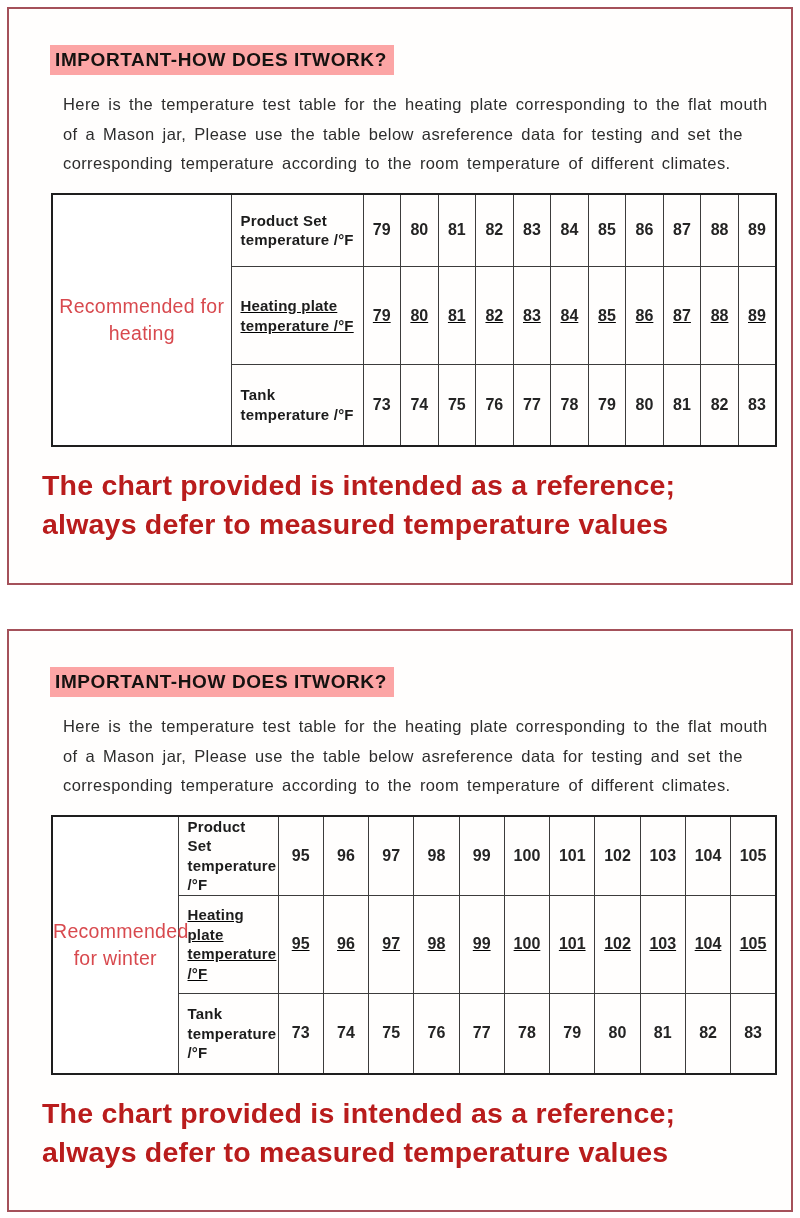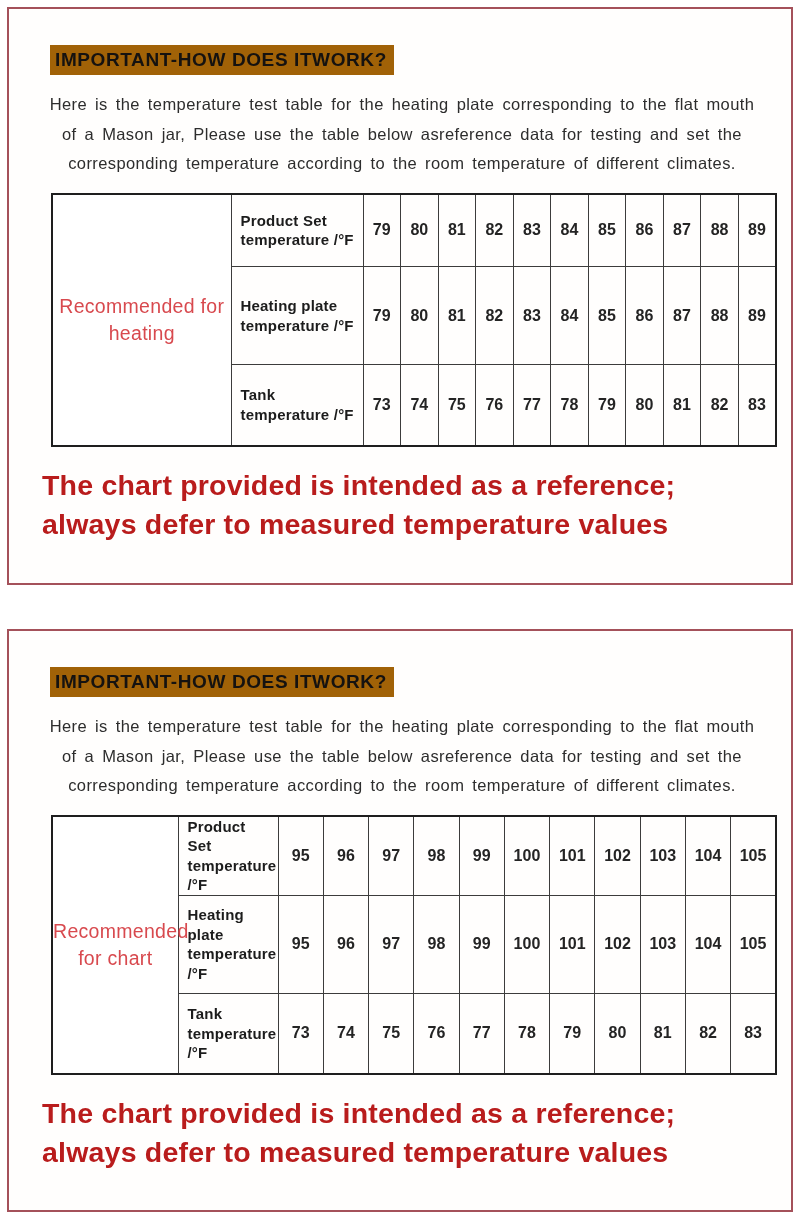--- a/index.html
+++ b/index.html
@@ -16,54 +16,53 @@
     background: #fffefd;
     margin-left: 7px;
     padding: 36px 16px 0 33px;
   }
   .panel-1 { margin-top: 7px; height: 578px; }
   .panel-2 { margin-top: 44px; height: 583px; }
 
   .heading-row { margin-left: 8px; }
   .heading {
     display: inline-block;
-    background: #a16207;
+    background: #fca5a5;
     color: #151210;
     font-size: 19px;
     font-weight: bold;
     letter-spacing: 0.6px;
     padding: 4px 7px 4px 5px;
   }
 
   .paragraph {
     margin-top: 15px;
-    margin-left: 2px;
+    margin-left: 21px;
     width: 716px;
     color: #2d2d2d;
     font-size: 16.5px;
     line-height: 29.5px;
     letter-spacing: 0.4px;
     word-spacing: 3px;
-    text-align: center;
   }
 
   table.temp-table {
     margin-top: 14px;
     margin-left: 9px;
     border-collapse: collapse;
     table-layout: fixed;
     width: 726px;
   }
   table.temp-table td {
     border: 1.5px solid #3c3c3c;
     vertical-align: middle;
   }
   table.temp-table { border: 2px solid #1e1e1e; }
   tr.row-1 { height: 73px; }
-  tr.row-2 { height: 98px; }
+  tr.row-2 { height: 98px; text-decoration: underline; }
   tr.row-3 { height: 81px; }
 
   td.rec {
     text-align: center;
     color: #d8494e;
     font-size: 19.5px;
     line-height: 27px;
     letter-spacing: 0.3px;
     background: #ffffff;
   }
@@ -173,21 +172,21 @@
   </div>
   <p class="paragraph">Here is the temperature test table for the heating plate corresponding to the flat mouth of a Mason jar, Please use the table below asreference data for testing and set the corresponding temperature according to the room temperature of different climates.</p>
 
   <table class="temp-table">
     <colgroup>
         <col class="c-rec">
         <col class="c-lbl">
       </colgroup>
     <tbody>
         <tr class="row-1">
-      <td class="rec" rowspan="3">Recommended for chart</td>
+      <td class="rec" rowspan="3">Recommended for winter</td>
       <td class="lbl">Product Set temperature /°F</td>
     <td class="val">95</td>
           <td class="val">96</td>
           <td class="val">97</td>
           <td class="val">98</td>
           <td class="val">99</td>
           <td class="val">100</td>
           <td class="val">101</td>
           <td class="val">102</td>
           <td class="val">103</td>

